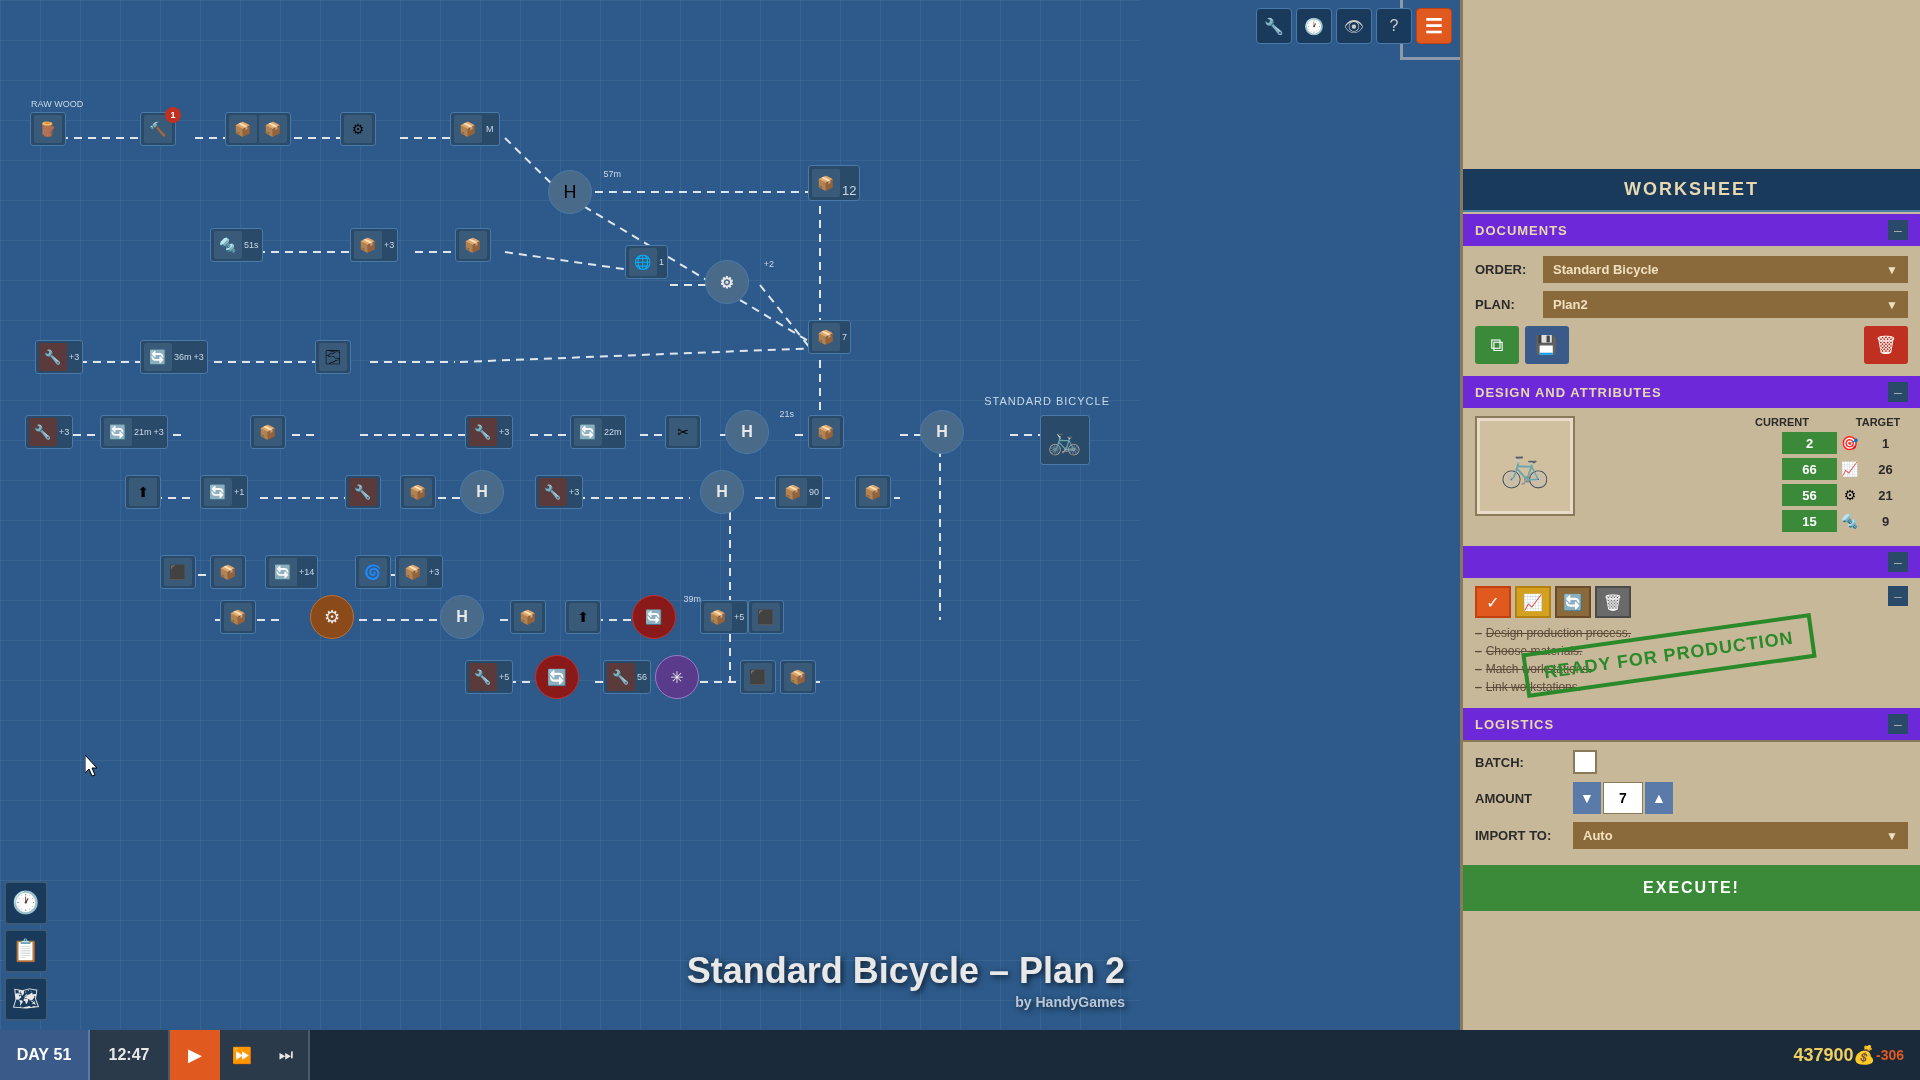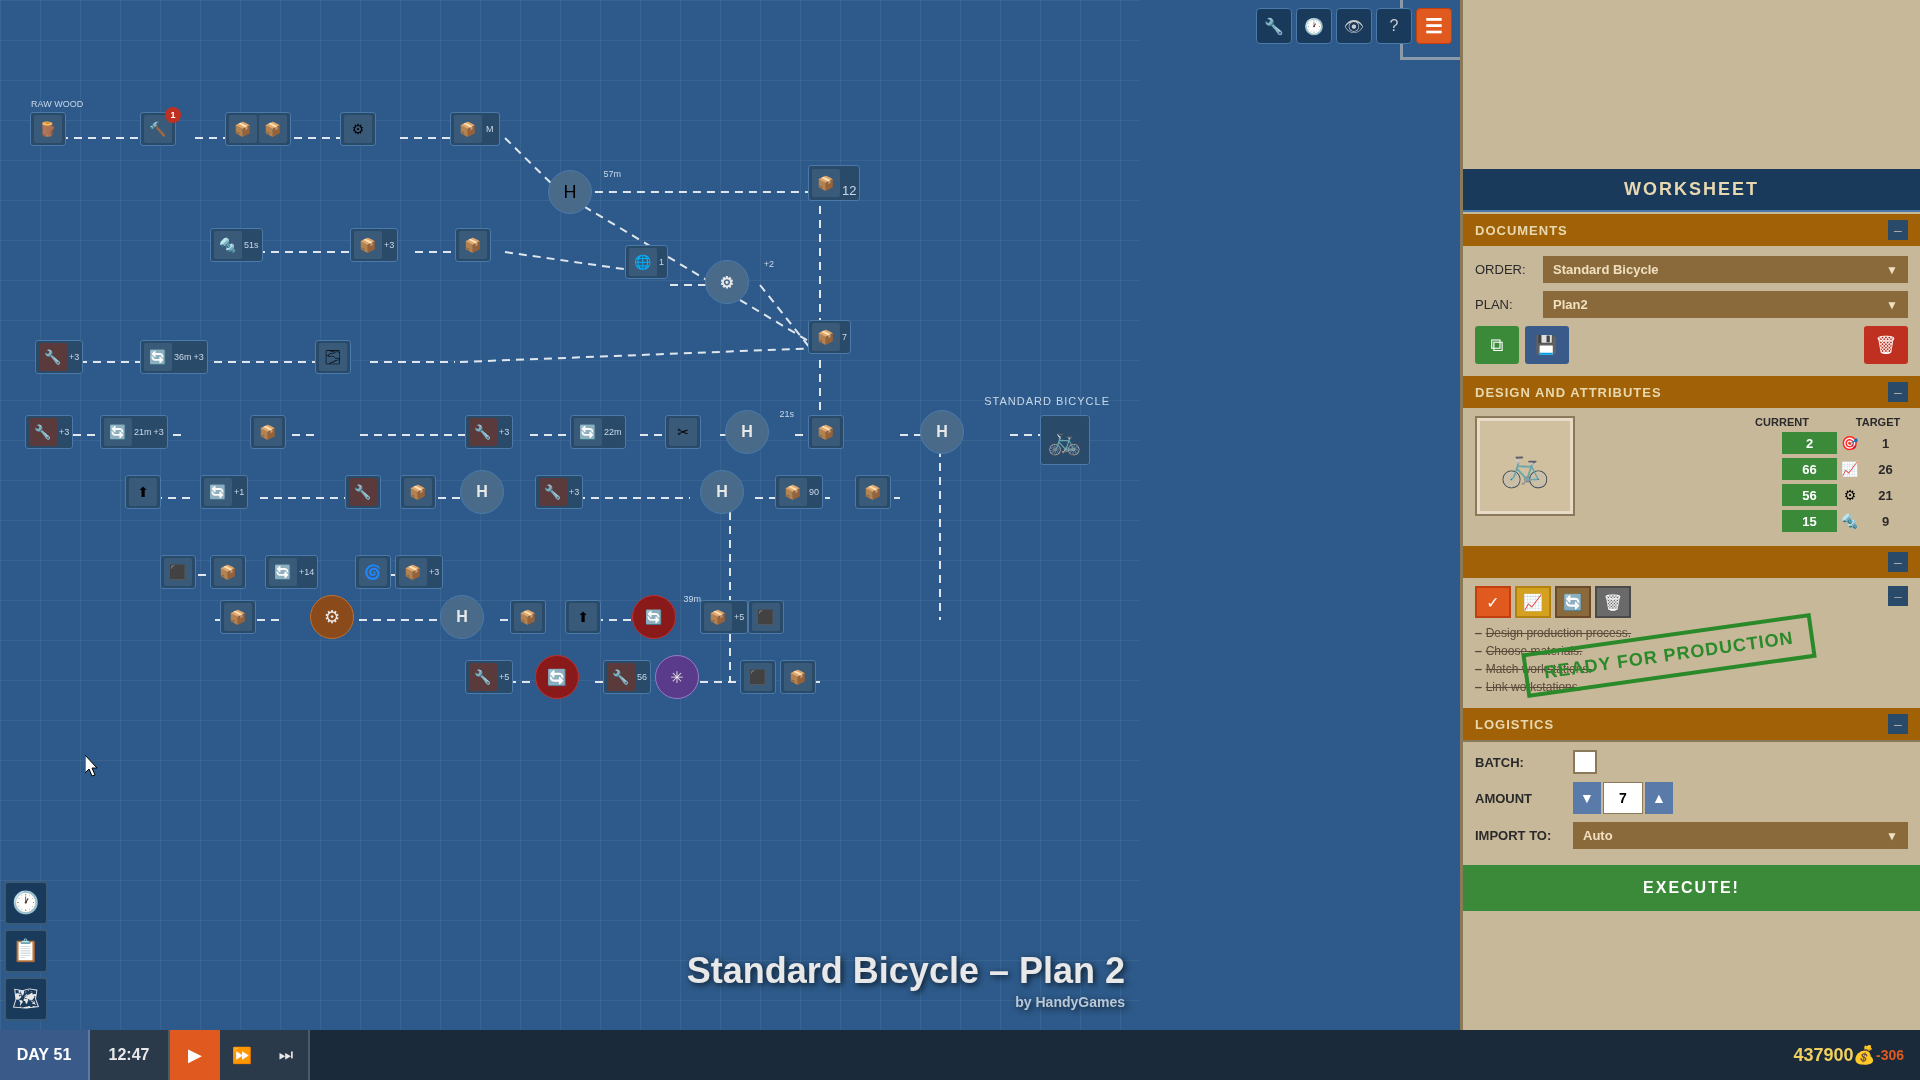--- a/index.html
+++ b/index.html
@@ -76,21 +76,21 @@
       font-size: 18px;
       font-weight: bold;
       text-align: center;
       padding: 10px;
       letter-spacing: 2px;
       border-bottom: 2px solid #4a7aaa;
     }
 
     
     .section-header {
-      background: #a16207;
+      background: #6d28d9;
       color: #e8d8b0;
       font-size: 13px;
       font-weight: bold;
       padding: 6px 12px;
       letter-spacing: 1px;
       display: flex;
       align-items: center;
       justify-content: space-between;
       margin-top: 2px;
     }
@@ -112,21 +112,21 @@
     }
 
     .field-row {
       display: flex;
       align-items: center;
       margin-bottom: 8px;
       gap: 8px;
     }
 
     .field-label {
-      font-weight: normal;
+      font-weight: bold;
       font-size: 13px;
       color: #2a2a2a;
       width: 60px;
       text-transform: uppercase;
     }
 
     .dropdown-field {
       flex: 1;
       background: #8a6a3a;
       color: #f0e0c0;

